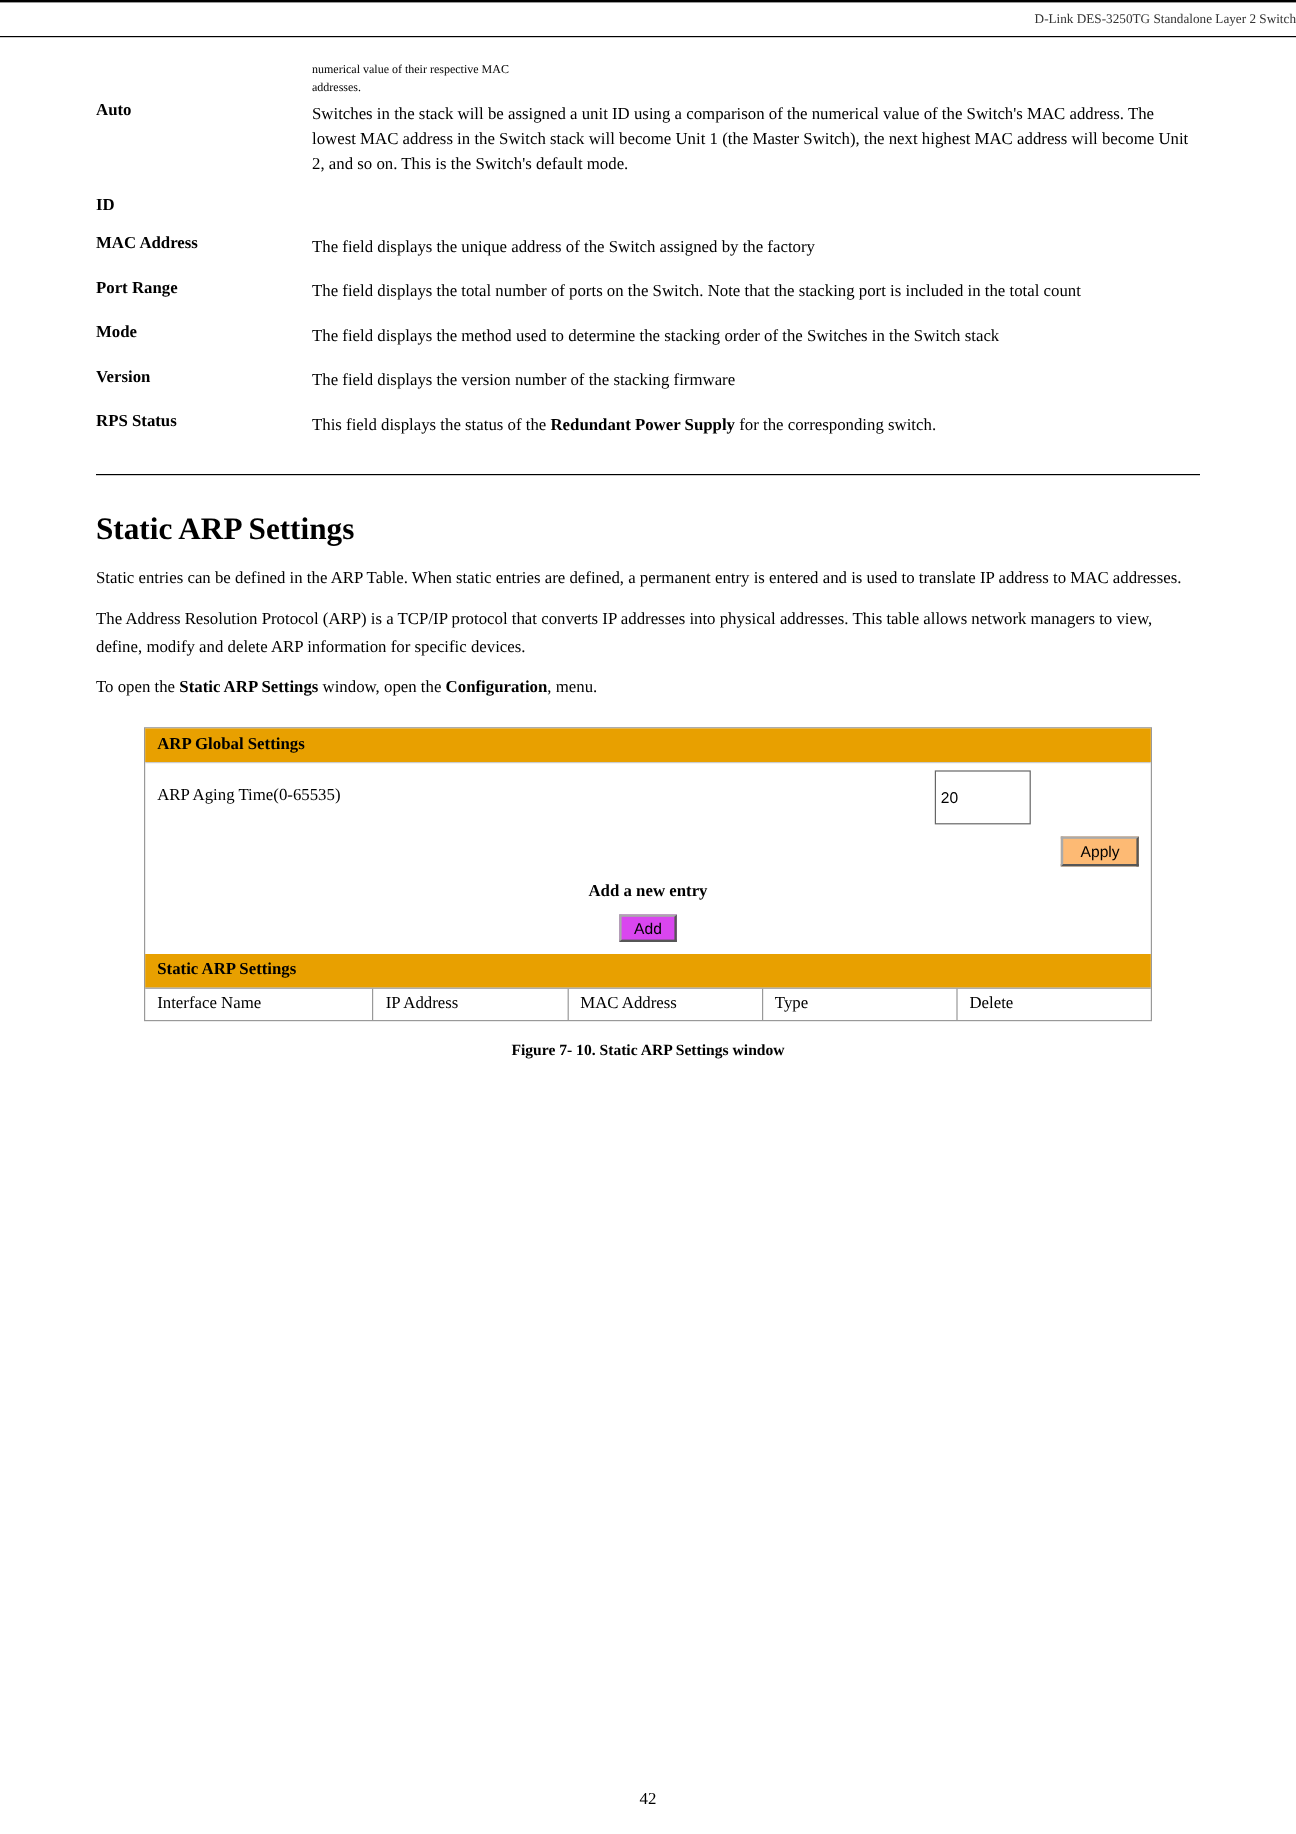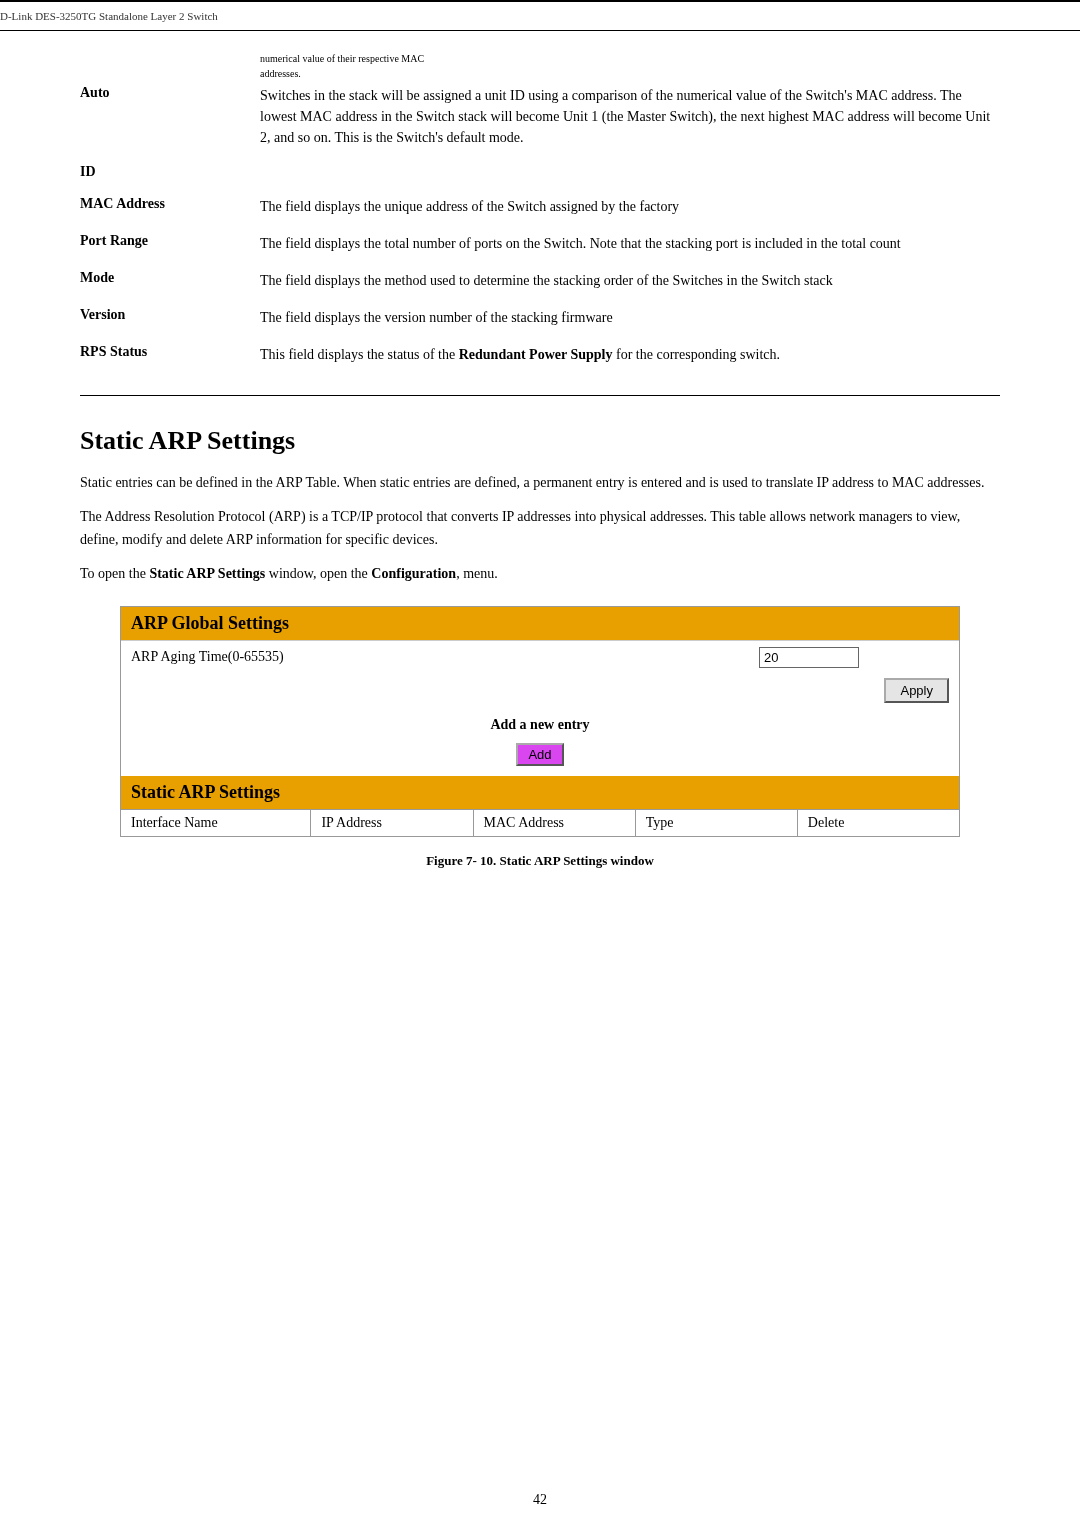--- a/index.html
+++ b/index.html
@@ -25,21 +25,21 @@
     }
 
     .top-border {
       width: 100%;
       height: 2px;
       background: #000;
       margin-bottom: 4px;
     }
 
     .doc-header {
-      text-align: left;
+      text-align: right;
       font-size: 11px;
       color: #333;
       padding: 4px 0 8px 0;
       border-bottom: 1px solid #000;
     }
 
     .content-area {
       padding: 20px 80px 40px 80px;
     }
 
@@ -103,53 +103,53 @@
     .window-box {
       border: 1px solid #999;
       margin: 0 40px 16px 40px;
       background: #fff;
     }
 
     .window-header-orange {
       background: #e8a000;
       color: #000;
       font-weight: bold;
-      font-size: 18px;
+      font-size: 14px;
       padding: 6px 10px;
     }
 
     .window-row {
       display: flex;
       align-items: center;
       padding: 6px 10px;
       border-top: 1px solid #ccc;
     }
 
     .window-row-label {
       font-size: 14px;
       flex: 1;
     }
 
     .window-row-input {
       border: 1px solid #666;
-      padding: 2px 4px;
+      padding: 14px 4px;
       font-size: 13px;
-      width: 100px;
+      width: 80px;
       margin-right: 10px;
     }
 
     .window-row-apply {
       display: flex;
       justify-content: flex-end;
       padding: 4px 10px 4px 10px;
     }
 
     .apply-btn {
       border: 2px outset #aaa;
-      background: #e5e5e5;
+      background: #fdba74;
       font-size: 13px;
       padding: 3px 14px;
       cursor: pointer;
     }
 
     .add-entry-row {
       display: flex;
       align-items: center;
       justify-content: center;
       padding: 10px 10px;

